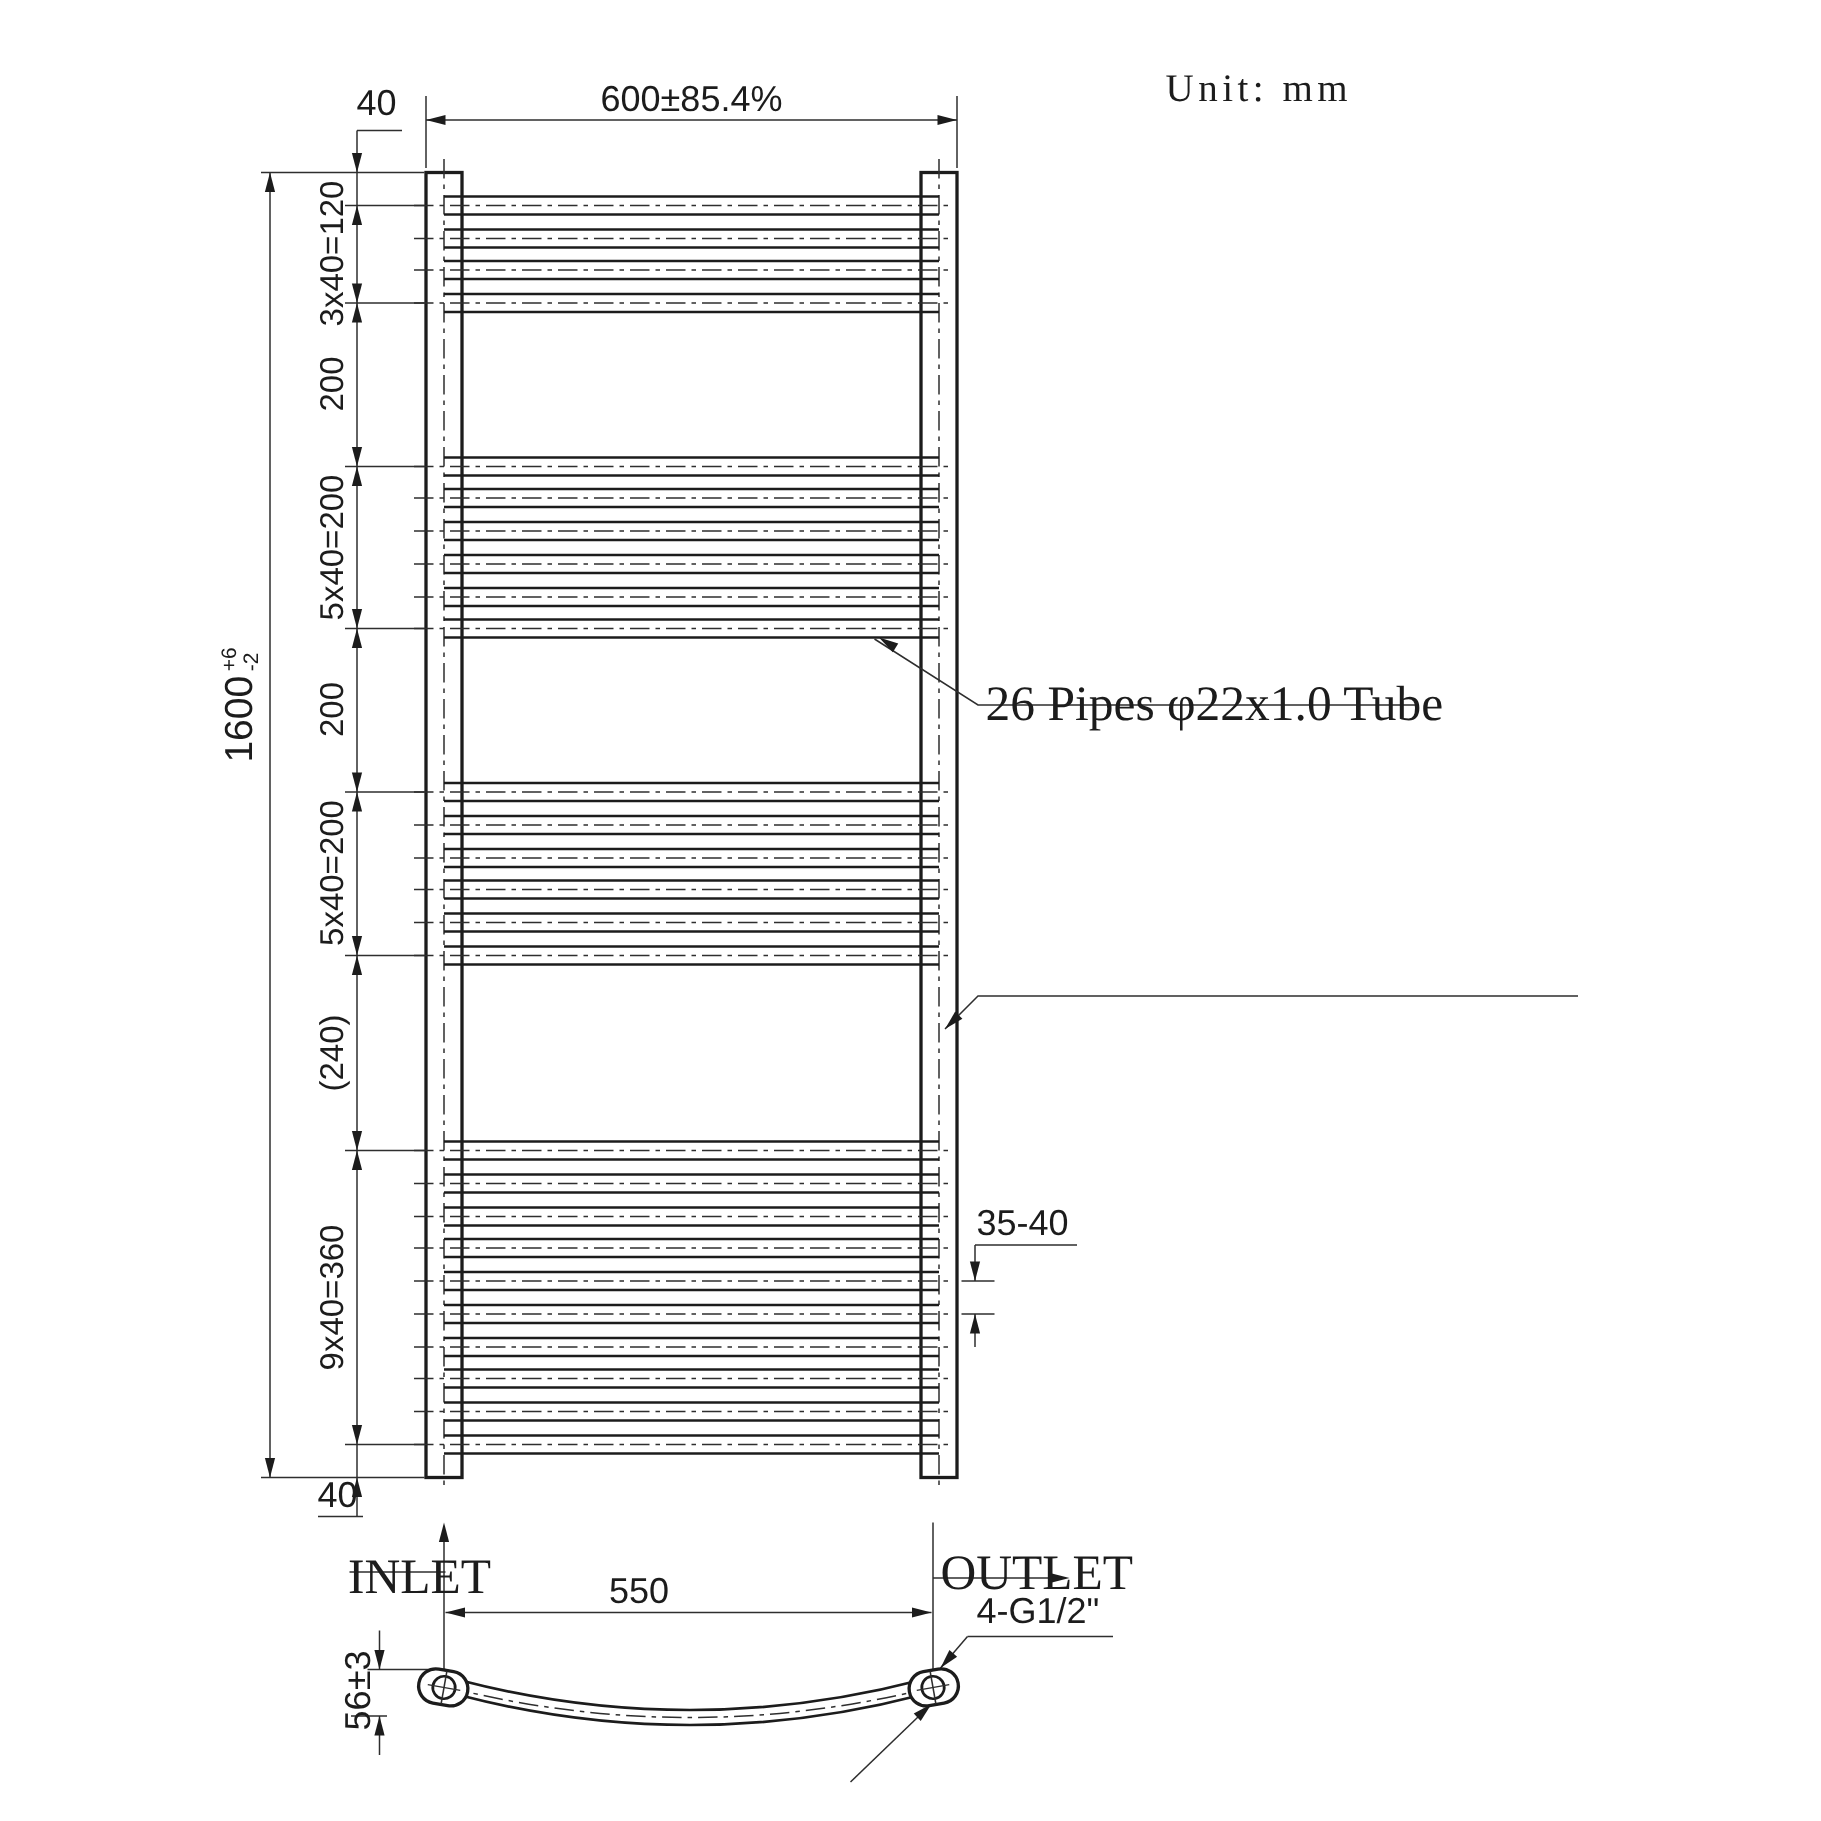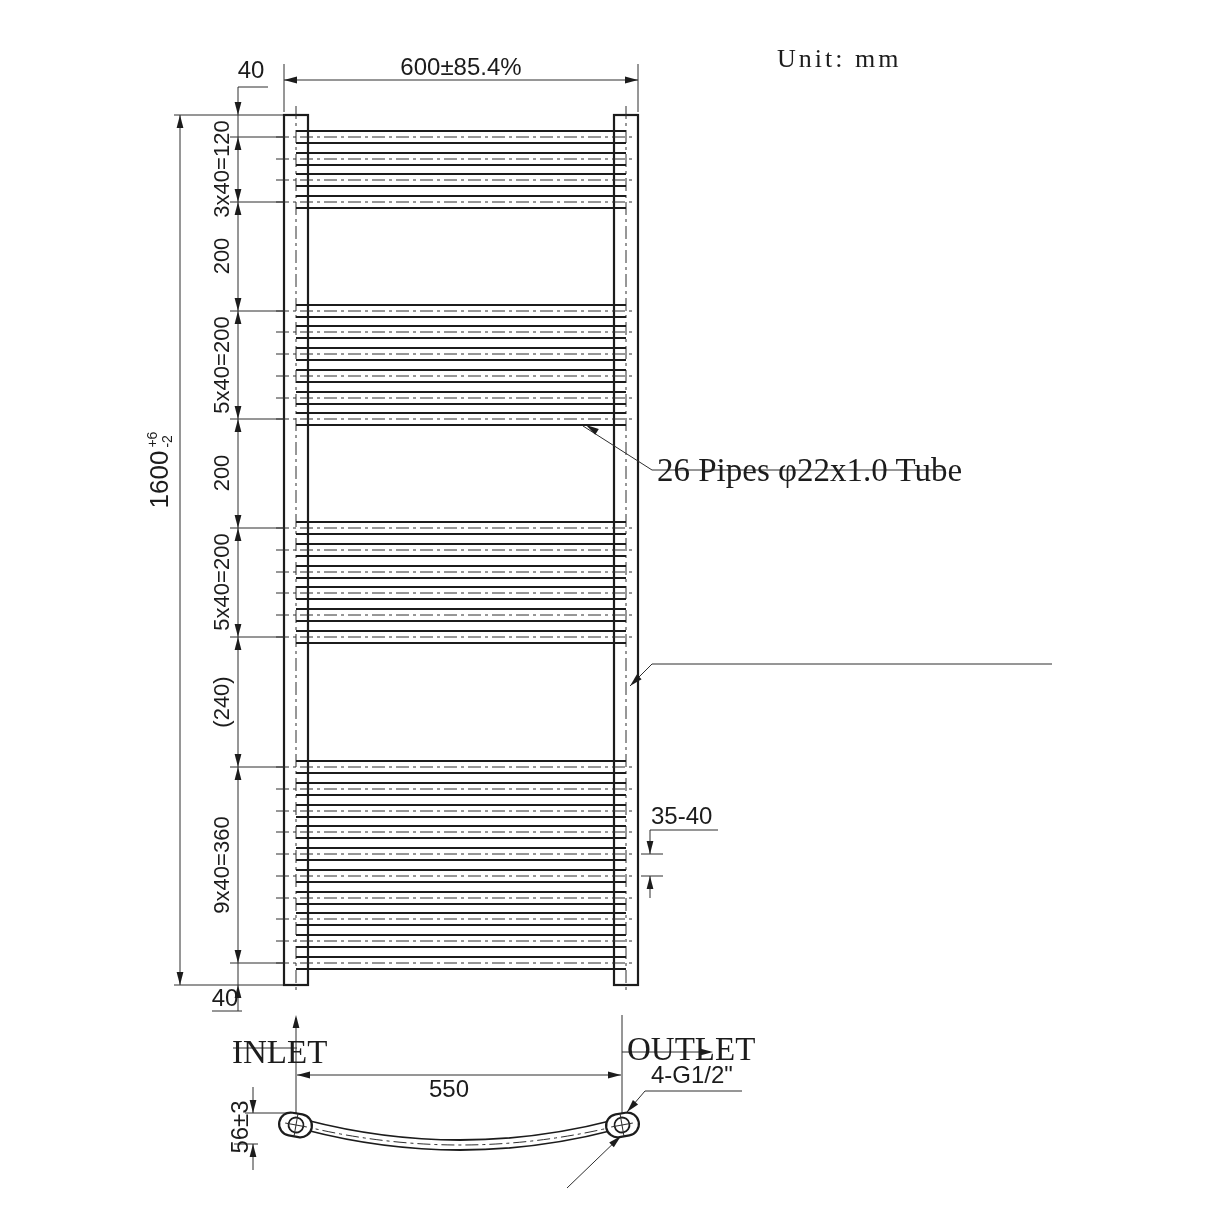--- a/index.html
+++ b/index.html
@@ -212,19 +212,19 @@
 
   <div class="lbl serif" style="left:657px; top:440px;">26 Pipes φ22x1.0 Tube</div>
 
 
   <div class="lbl sans" style="left:651px; top:803px;">35-40</div>
 
   <div class="lbl serif" style="left:232px; top:1022px;">INLET</div>
 
   <div class="lbl serif" style="left:627px; top:1019px;">OUTLET</div>
 
-  <div class="lbl sans ctr" style="left:449px; top:1062px;margin-top:27px;">550</div>
+  <div class="lbl sans ctr" style="left:426px; top:1062px;">550</div>
 
   <div class="lbl sans" style="left:651px; top:1062px;">4-G1/2"</div>
 
   <div class="lbl sans rot" style="left:240px; top:1127px;">56±3</div>
 
 </div>
 
 </body></html>

